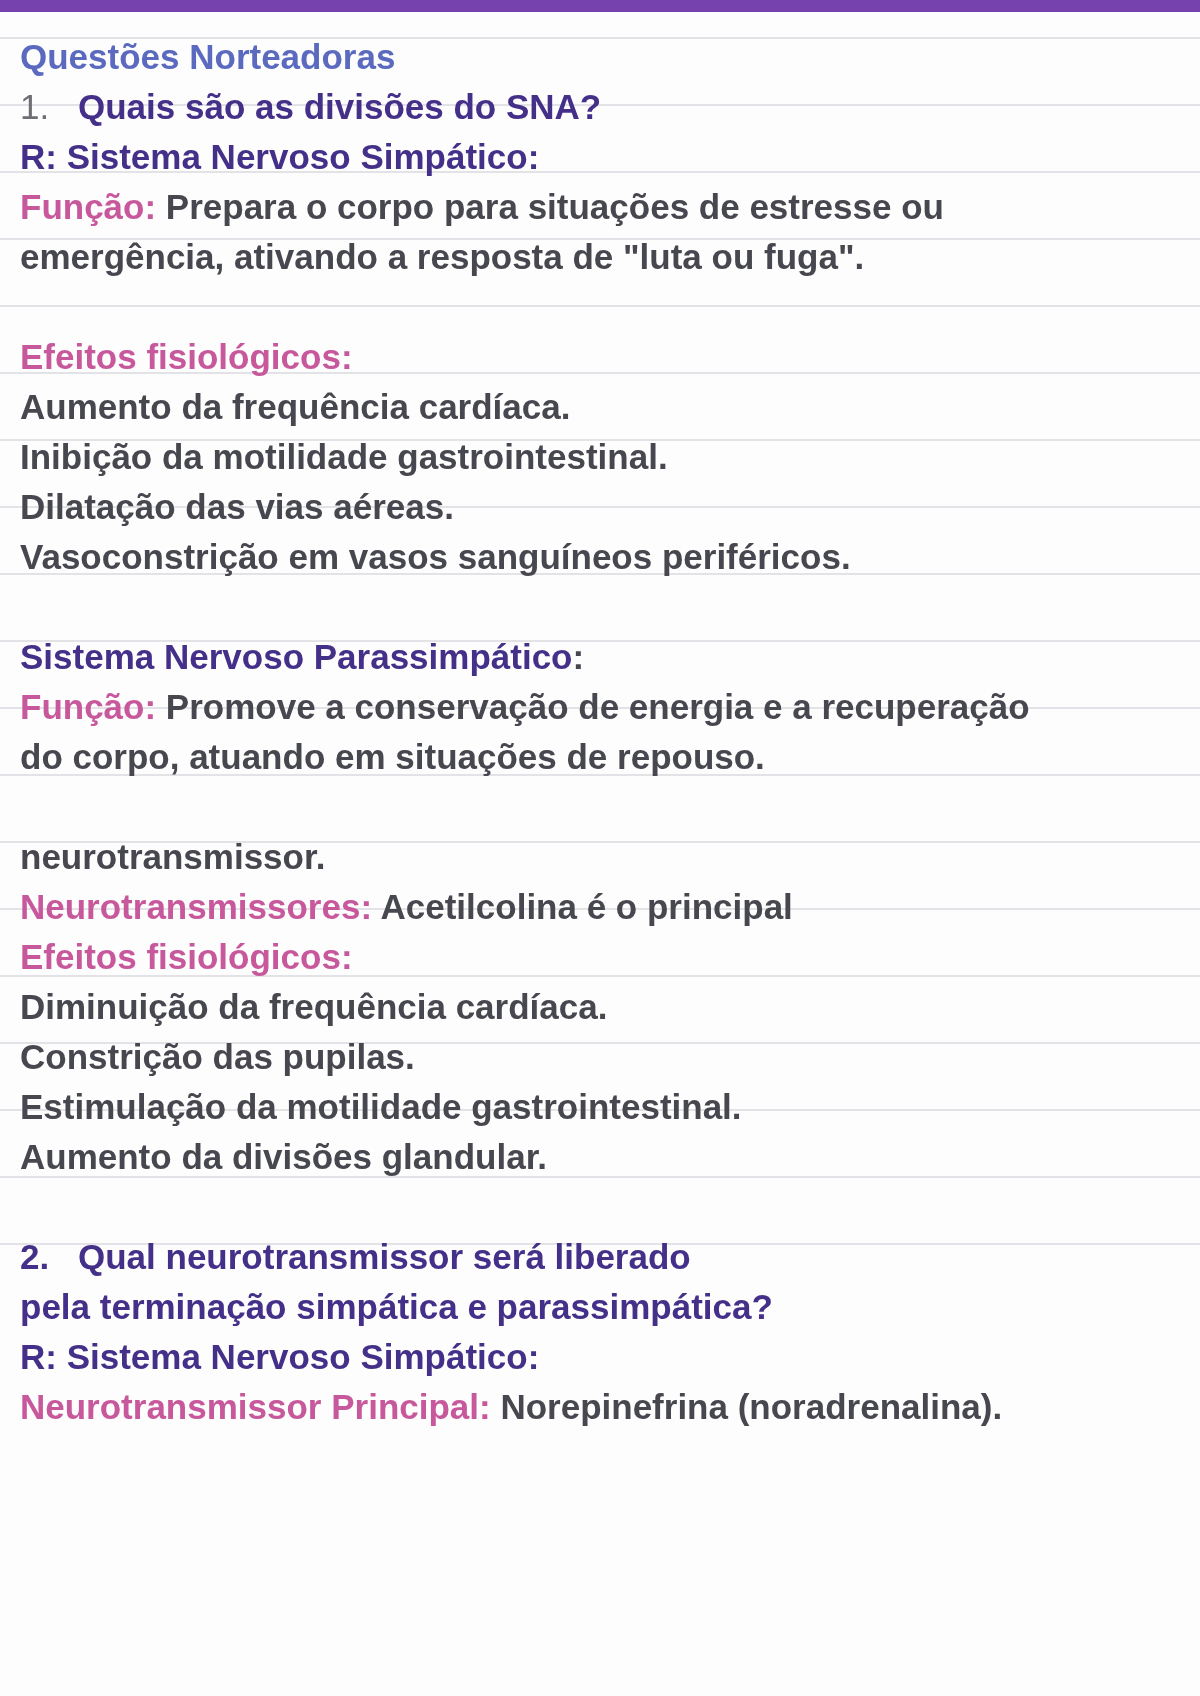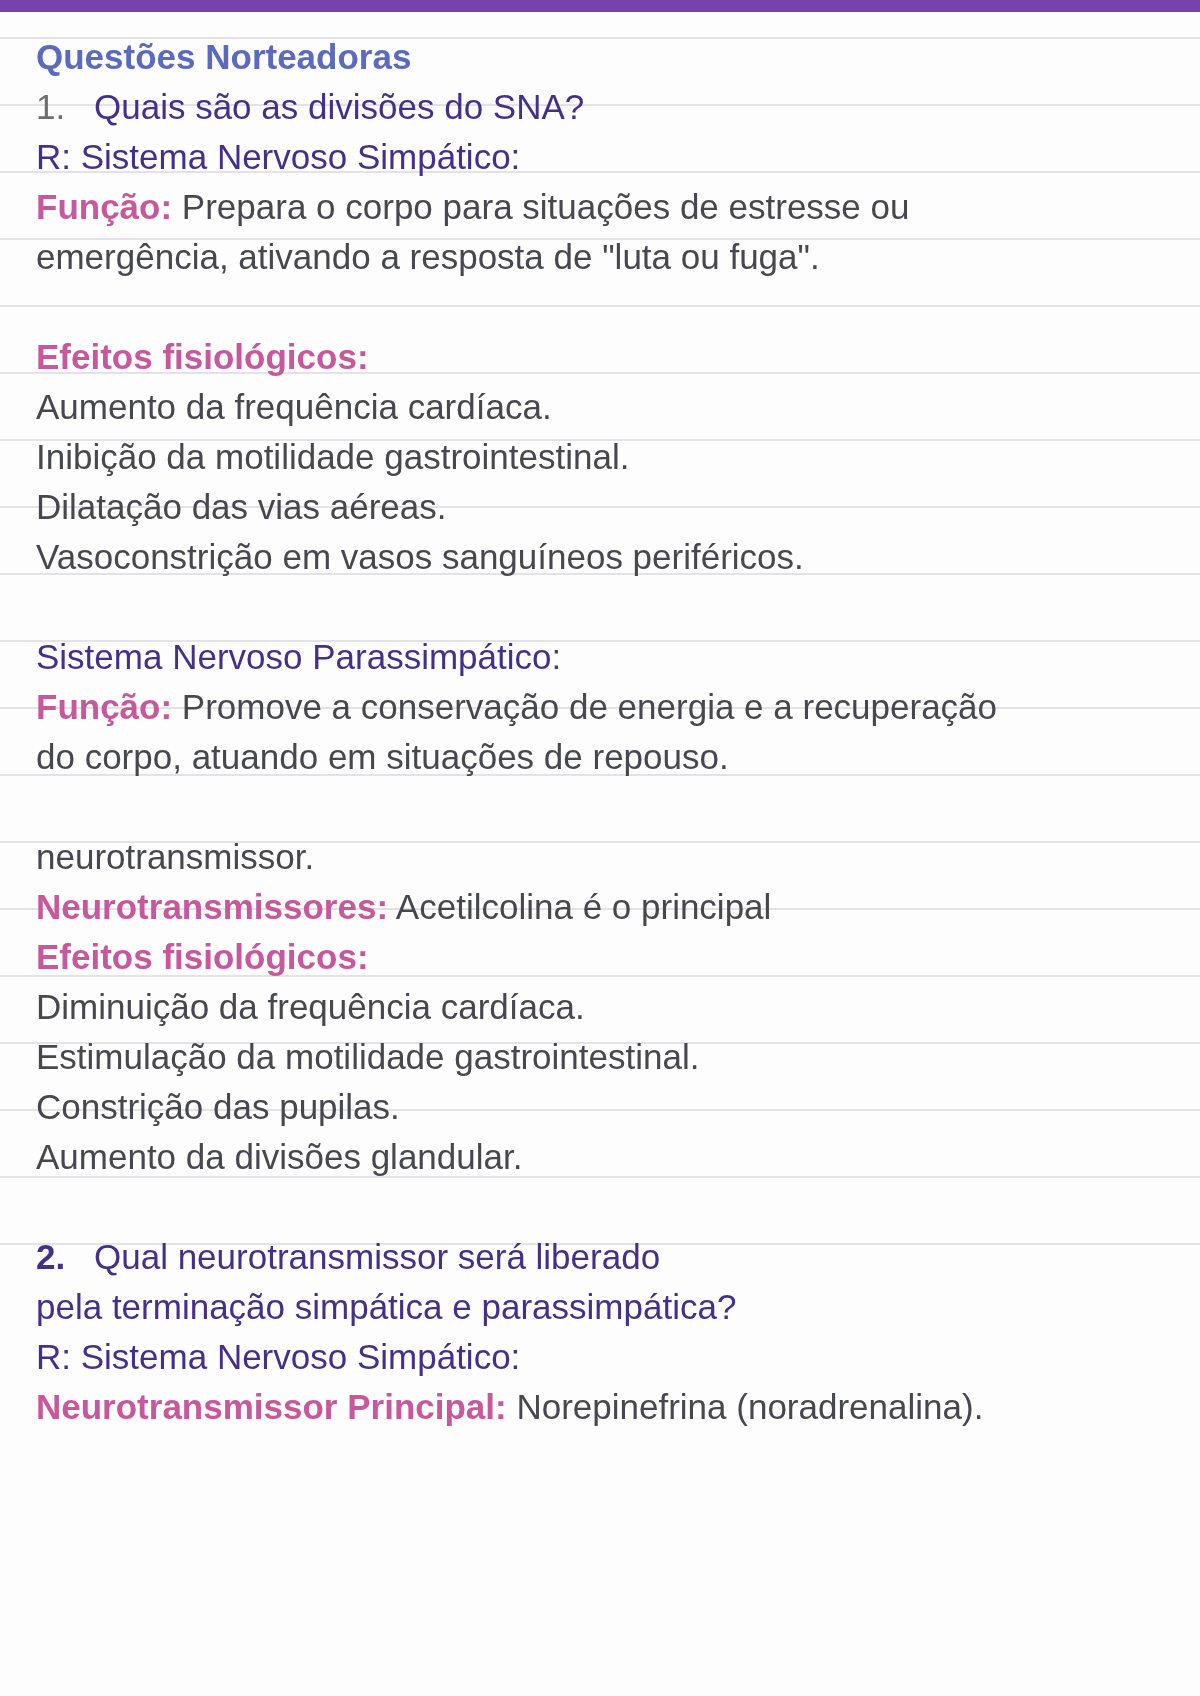--- a/index.html
+++ b/index.html
@@ -9,38 +9,38 @@
     font-family:"Liberation Sans", sans-serif;
     overflow:hidden;
   }
   .topbar {
     height:12px; width:100%;
     background:#7642ad;
   }
   .paper {
     box-sizing:border-box;
     height:1240px;
-    padding:20px 30px 0 36px;
+    padding:20px 30px 0 20px;
     background-image: linear-gradient(to bottom, #e3e3e7 0, #e3e3e7 2px, transparent 2px);
     background-size:100% 67px;
     background-position:0 25px;
     background-repeat:repeat;
   }
   .line {
     height:50px;
     line-height:50px;
     font-size:35px;
     white-space:pre;
     color:#47474f;
   }
   .blank { height:50px; }
   .heading { color:#5b6abf; font-weight:700; }
-  .purple  { color:#453089; font-weight:400; }
+  .purple  { color:#453089; font-weight:700; }
   .pink    { color:#c8589c; font-weight:700; }
-  .body    { color:#47474f; font-weight:400; }
+  .body    { color:#47474f; font-weight:700; }
   .num     { color:#6e6e73; font-weight:400; display:inline-block; width:58px; }
   .num2    { color:#453089; font-weight:700; display:inline-block; width:58px; }
 </style>
 </head>
 <body>
 
 <div class="topbar"></div>
 
 <div class="paper">
 
@@ -79,23 +79,23 @@
   <div class="line blank"></div>
 
   <div class="line"><span class="body">neurotransmissor.</span></div>
 
   <div class="line"><span class="pink">Neurotransmissores:</span><span class="body"> Acetilcolina é o principal</span></div>
 
   <div class="line"><span class="pink">Efeitos fisiológicos:</span></div>
 
   <div class="line"><span class="body">Diminuição da frequência cardíaca.</span></div>
 
+  <div class="line"><span class="body">Constrição das pupilas.</span></div>
+
   <div class="line"><span class="body">Estimulação da motilidade gastrointestinal.</span></div>
-
-  <div class="line"><span class="body">Constrição das pupilas.</span></div>
 
   <div class="line"><span class="body">Aumento da divisões glandular.</span></div>
 
   <div class="line blank"></div>
 
   <div class="line"><span class="num2">2.</span><span class="purple">Qual neurotransmissor será liberado</span></div>
 
   <div class="line"><span class="purple">pela terminação simpática e parassimpática?</span></div>
 
   <div class="line"><span class="purple">R: Sistema Nervoso Simpático:</span></div>

